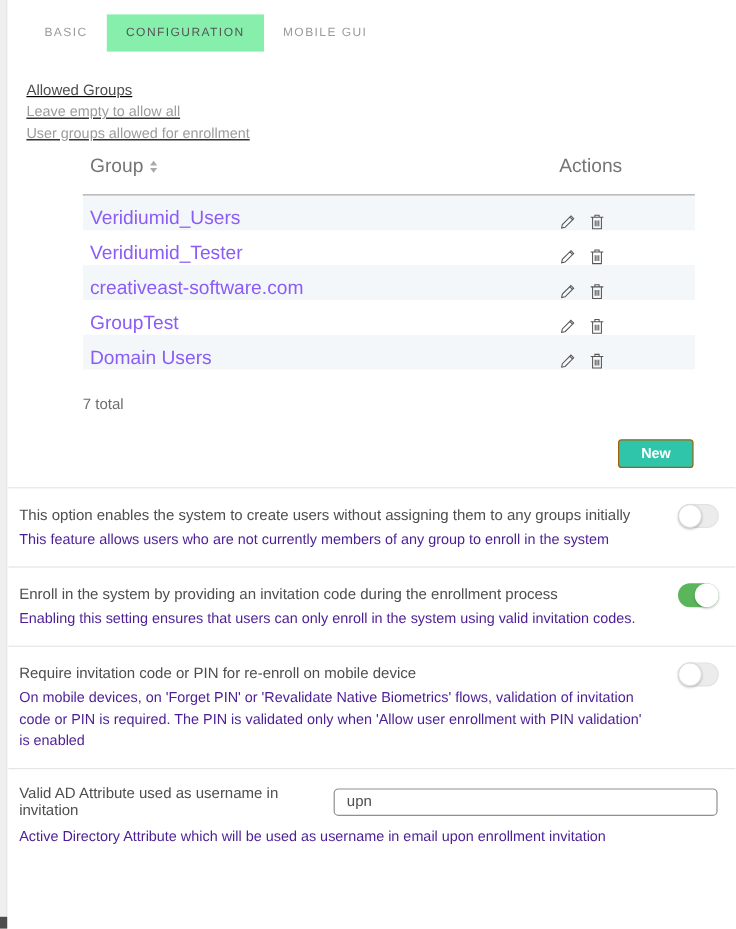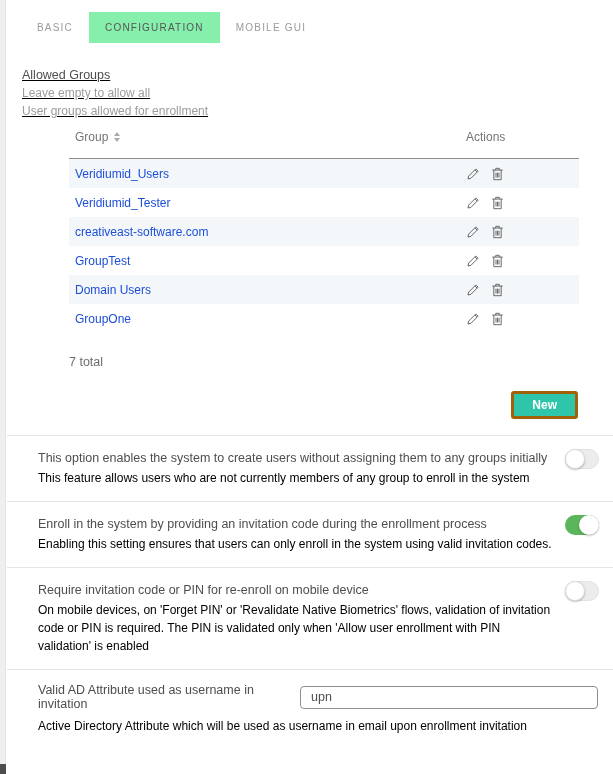--- a/index.html
+++ b/index.html
@@ -19,49 +19,49 @@
   .tab { font-size:10px; letter-spacing:1.2px; color:#9b9b9b; padding:10px 16px;
     cursor:pointer; white-space:nowrap; }
   .tab.active { background:#86efac; color:#555; }
 
   
   .groups-head { margin:24px 0 0 15px;text-decoration:underline; }
   .groups-title { font-size:12.5px; color:#4e4e4e; line-height:17px; }
   .groups-desc { font-size:12px; color:#9c9c9c; line-height:18px; }
 
   
-  .table { margin:10px 0 7px 62px; width:510px; font-size:12px; }
+  .table { margin:10px 0 7px 62px; width:510px; font-size:16px; }
   .thead { display:flex; align-items:center; padding-left:6px; color:#757575; }
   .th-group { flex:0 0 391px; display:flex; align-items:center; gap:6px; }
   .sort-icon { display:inline-flex; flex-direction:column; gap:2px; cursor:pointer; }
   .sort-icon i { width:0; height:0; border-left:3.5px solid transparent; border-right:3.5px solid transparent; display:block; }
   .sort-up { border-bottom:4px solid #a9a9a9; }
   .sort-down { border-top:4px solid #a9a9a9; }
   .thead-line { border-bottom:1px solid #8f8f8f; margin-top:14px; }
-  .row { display:flex; align-items:center; height:29px; padding-left:6px; color:#1d4ed8; }
+  .row { display:flex; align-items:flex-end; height:29px; padding-left:6px; color:#8b5cf6; }
   .row:nth-child(odd) { background:#f3f7fa; }
   .row-name { flex:0 0 391px; overflow:hidden; white-space:nowrap; }
   .row-actions { display:flex; align-items:center; gap:11px; }
   .icon-btn { background:none; border:none; cursor:pointer; display:inline-flex; padding:0; }
   .icon-btn svg { display:block; }
 
   .total { margin:22px 0 0 62px; font-size:12.5px; color:#6d6d6d; }
 
   .btn-row { display:flex; justify-content:flex-end; padding-right:35px; margin-top:22px; }
   .btn-new { background:#2ec5ab; color:#fff; font-weight:bold; font-size:12px;
-    border:3px solid #a16207; border-radius:3px; padding:4px 18px; cursor:pointer;
+    border:1px solid #a16207; border-radius:3px; padding:4px 18px; cursor:pointer;
     font-family:inherit; }
 
   .divider { border-top:1px solid #e5e5e5; margin-top:16px; }
 
   
-  .setting { position:relative; padding:13px 60px 14px 31px; border-bottom:1px solid #e5e5e5; }
+  .setting { position:relative; padding:13px 60px 14px 9px; border-bottom:1px solid #e5e5e5; }
   .setting:last-child { border-bottom:none; }
   .setting-title { font-size:12.5px; color:#4e4e4e; line-height:19px; }
-  .setting-desc { font-size:12px; color:#000000; line-height:18px; margin-top:1px; max-width:520px; }
+  .setting-desc { font-size:12px; color:#4c1d95; line-height:18px; margin-top:1px; max-width:520px; }
 
   .toggle { position:absolute; right:14px; top:13px; width:34px; height:20px;
     border-radius:10px; cursor:pointer; }
   .toggle .knob { position:absolute; top:0; width:20px; height:20px; border-radius:50%;
     background:#fff; box-shadow:0 1px 2px rgba(0,0,0,.25); }
   .toggle.off { background:#ececec; border:1px solid #e2e2e2; }
   .toggle.off .knob { left:-1px; top:-1px; border:1px solid #dcdcdc; }
   .toggle.on { background:#5bb55b; }
   .toggle.on .knob { right:0; }
 
@@ -195,39 +195,20 @@
             </button>
           <button class="icon-btn">
               <span>
                 <svg width="13" height="14" viewBox="0 0 14 16">
                   <path d="M1 3.5h12 M5 3.5v-2h4v2 M2.8 3.5v11h8.4v-11 M5.3 6.5v5.5 M7 6.5v5.5 M8.7 6.5v5.5" fill="none" stroke="#555" stroke-width="1"></path>
                 </svg>
               </span>
             </button>
         </span>
       </div>
-      <div class="row">
-        <span class="row-name">GroupOne</span>
-        <span class="row-actions">
-          <button class="icon-btn">
-              <span>
-                <svg width="14" height="14" viewBox="0 0 16 16">
-                  <path d="M11.2 2.2l2.6 2.6L5.6 13l-3.3.7.7-3.3z M10.2 3.4l2.4 2.4" fill="none" stroke="#555" stroke-width="1"></path>
-                </svg>
-              </span>
-            </button>
-          <button class="icon-btn">
-              <span>
-                <svg width="13" height="14" viewBox="0 0 14 16">
-                  <path d="M1 3.5h12 M5 3.5v-2h4v2 M2.8 3.5v11h8.4v-11 M5.3 6.5v5.5 M7 6.5v5.5 M8.7 6.5v5.5" fill="none" stroke="#555" stroke-width="1"></path>
-                </svg>
-              </span>
-            </button>
-        </span>
-      </div>
     </div>
   </div>
 
   <div class="total">7 total</div>
 
   <div class="btn-row">
     <button class="btn-new">New</button>
   </div>
 
   <div class="divider"></div>

